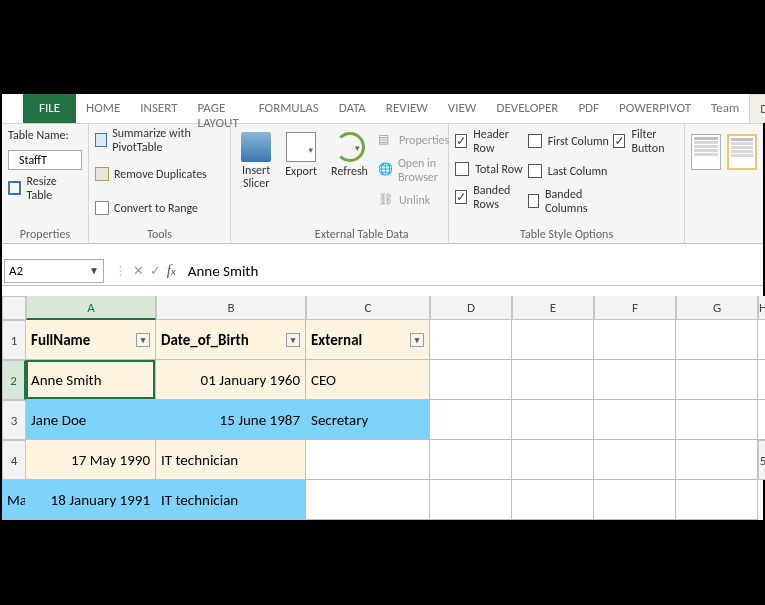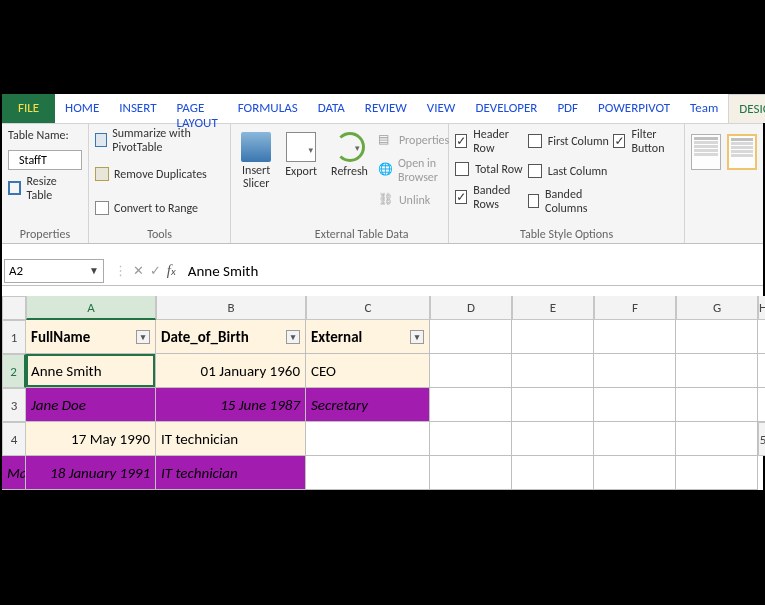--- a/index.html
+++ b/index.html
@@ -1,22 +1,22 @@
 <!DOCTYPE html>
 <html><head>
 <meta charset="utf-8">
 <style>
 * { box-sizing: border-box; font-family: "Segoe UI", Calibri, sans-serif; }
 body { margin: 0; background: #000; width: 765px; height: 605px; overflow: hidden; }
 .app { position: absolute; top: 94px; left: 2px; width: 761px; background: #fff; }
 
 
 .tabs { display: flex; align-items: stretch; background: #fff; border-bottom: 1px solid #d4d4d4; font-size: 13px; height: 30px; }
-.tab { padding: 6px 10px; color: #1d4ed8; cursor: pointer; }
-.tab.file { background: #217346; color: #fde047; font-weight: normal; padding: 6px 16px; }
+.tab { padding: 6px 10px; color: #737373; cursor: pointer; }
+.tab.file { background: #217346; color: #ffffff; font-weight: normal; padding: 6px 16px; margin-left: 21px; }
 .tab.active { background: #f5f0e5; color: #217346; border: 1px solid #d4d4d4; border-bottom: none; }
 
 
 .ribbon { display: flex; background: #f5f5f5; border-bottom: 1px solid #c0c0c0; font-size: 12px; height: 120px; }
 .group { display: flex; flex-direction: column; border-right: 1px solid #d4d4d4; padding: 4px 6px 2px; }
 .group-body { flex: 1; display: flex; gap: 6px; }
 .group-label { text-align: center; color: #666; font-size: 12px; padding-top: 4px; }
 
 .col { display: flex; flex-direction: column; gap: 8px; }
 .lbl { font-size: 12px; color: #333; }
@@ -48,26 +48,26 @@
 .fx-btns { display: flex; gap: 6px; padding: 0 8px; color: #999; align-items: center; }
 .fx-btns .fx { font-style: italic; font-family: "Times New Roman", serif; color: #555; font-size:15px;text-align:center;}
 .fbar input.formula { flex: 1; border: none; height: 24px; font-size: 15px; padding: 0 4px; }
 
 
 .sheet { display: grid; grid-template-columns: 24px 130px 150px 124px 82px 82px 82px 82px 10px; font-size: 15px; }
 .colhdr { border: 1px solid #c6c6c6; border-top: none; background: #f3f3f3; text-align: center; font-size: 13px; color: #444; height: 24px; line-height: 24px; }
 .colhdr.sel { background: #d8e8d8; border-bottom: 2px solid #217346; color:#217346;}
 .rowhdr { border: 1px solid #c6c6c6; background: #f3f3f3; text-align: center; font-size: 13px; color: #444; display:flex; align-items:center; justify-content:center;}
 .rowhdr.sel { background: #d8e8d8; border-right: 2px solid #217346; color:#217346;}
-.cell { border: 1px solid #bfbfbf; border-top: none; border-left: none; padding: 4px 5px; height: 34px; display: flex; align-items: center; white-space: nowrap; overflow:hidden;}
+.cell { border: 1px solid #bfbfbf; border-top: none; border-left: none; padding: 4px 5px; height: 40px; display: flex; align-items: center; white-space: nowrap; overflow:hidden;}
 .cell.empty { background: #fff; }
 .cell.th { font-weight: bold; background: #fef4e0; }
 .cell.th .flt { margin-left: auto; width: 14px; height: 14px; border: 1px solid #999; background: #f3f3f3; display: inline-flex; align-items: center; justify-content: center; font-size: 9px; color:#555;}
 .cell.band1 { background: #fef4e0; }
-.cell.band0 { background: #a21caf; font-style: italic; }
+.cell.band0 { background: #7dd3fc; }
 .cell.rj { justify-content: flex-end; }
 .cell.sel { box-shadow: inset 0 0 0 2px #217346; }
 .corner { border: 1px solid #c6c6c6; background: #f3f3f3; }
 
 
 .i-slicer{width:30px;height:30px;background:linear-gradient(#8bb7da,#3a76b0);border-radius:2px;}
 .i-export{width:30px;height:30px;border:1px solid #8a8a8a;background:#fff;}
 .i-refresh{width:30px;height:30px;border-radius:50%;border:3px solid #6aa842;border-left-color:transparent;}
 .i-resize{width:14px;height:14px;border:2px solid #3a76b0;}
 .i-pivot{width:14px;height:14px;background:#dfe8ee;border:1px solid #3a76b0;}

